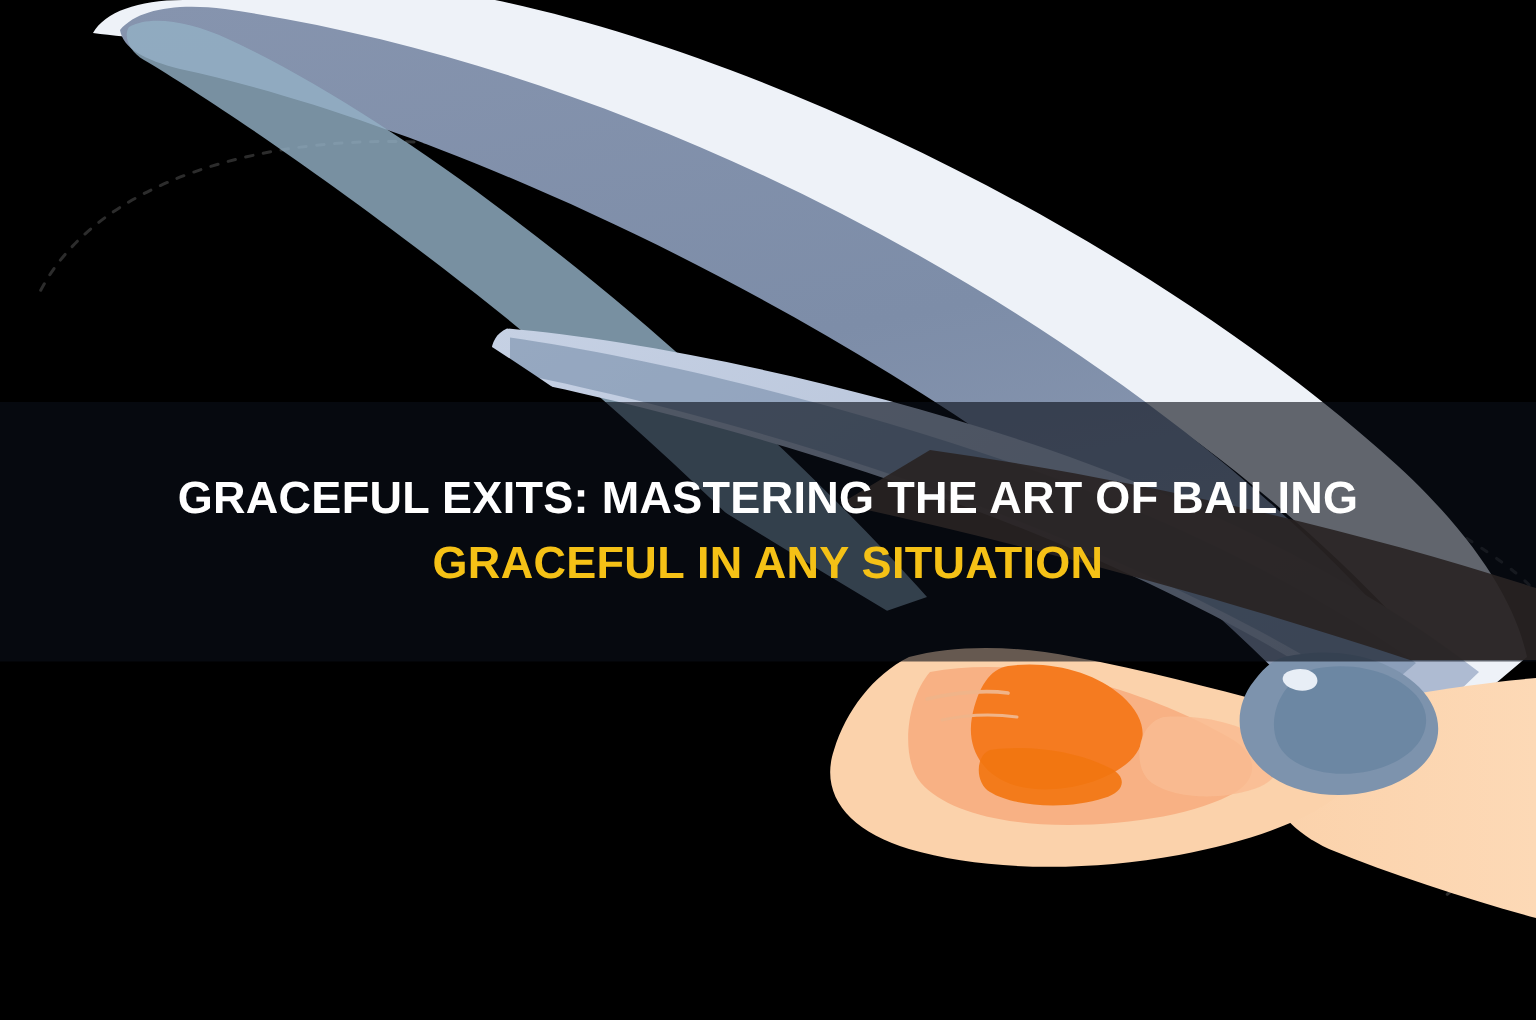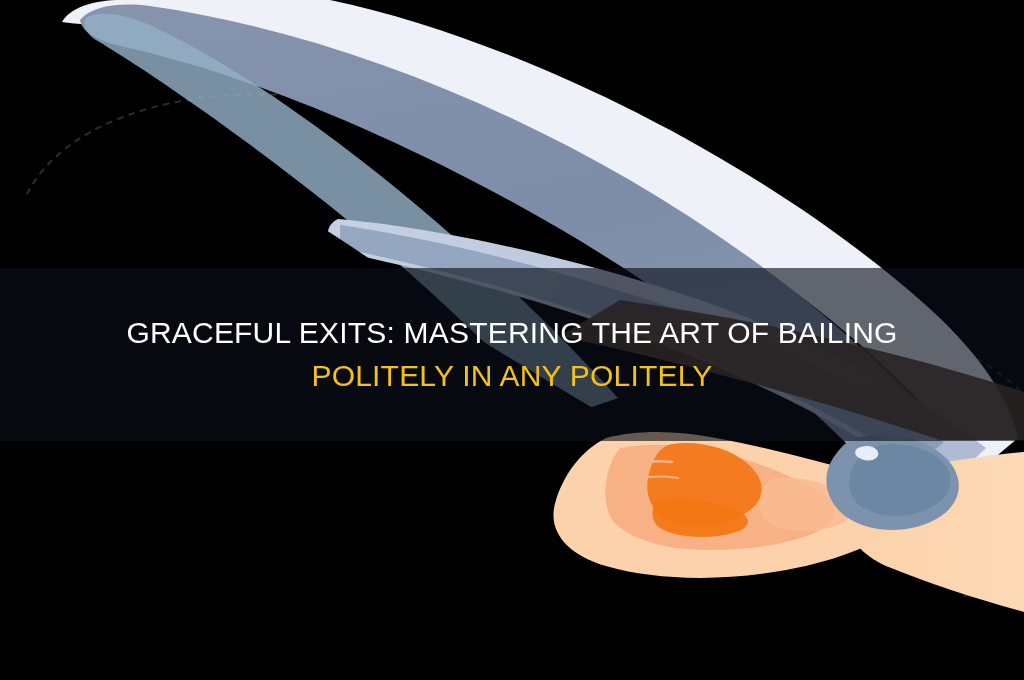--- a/index.html
+++ b/index.html
@@ -39,21 +39,21 @@
     height: 173px;
     display: flex;
     flex-direction: column;
     align-items: center;
     justify-content: center;
     text-align: center;
   }
   .title-line {
     display: block;
     font-family: "Liberation Sans", sans-serif;
-    font-weight: 400;
+    font-weight: 700;
     font-size: 30px;
     letter-spacing: 0.2px;
     line-height: 1.42;
     white-space: nowrap;
   }
   .title-line-1 { color: #ffffff; }
   .title-line-2 { color: #f5c116; }
 </style>
 </head>
 <body>
@@ -182,16 +182,16 @@
              L 1024 440 L 1024 392 C 900 352 760 320 620 300 Z" fill="#5b4433" opacity="0.9"></path>
 
     <path d="M 0 560 L 560 560 C 700 596 860 630 1024 648
              L 1024 680 L 0 680 Z" fill="#000000"></path>
   </svg>
 
   <div id="overlay-band"></div>
 
   <div id="title-block">
     <span class="title-line title-line-1">GRACEFUL EXITS: MASTERING THE ART OF BAILING</span>
-    <span class="title-line title-line-2">POLITELY IN ANY POLITELY</span>
+    <span class="title-line title-line-2">GRACEFUL IN ANY SITUATION</span>
   </div>
 
 </div>
 
 </body></html>

